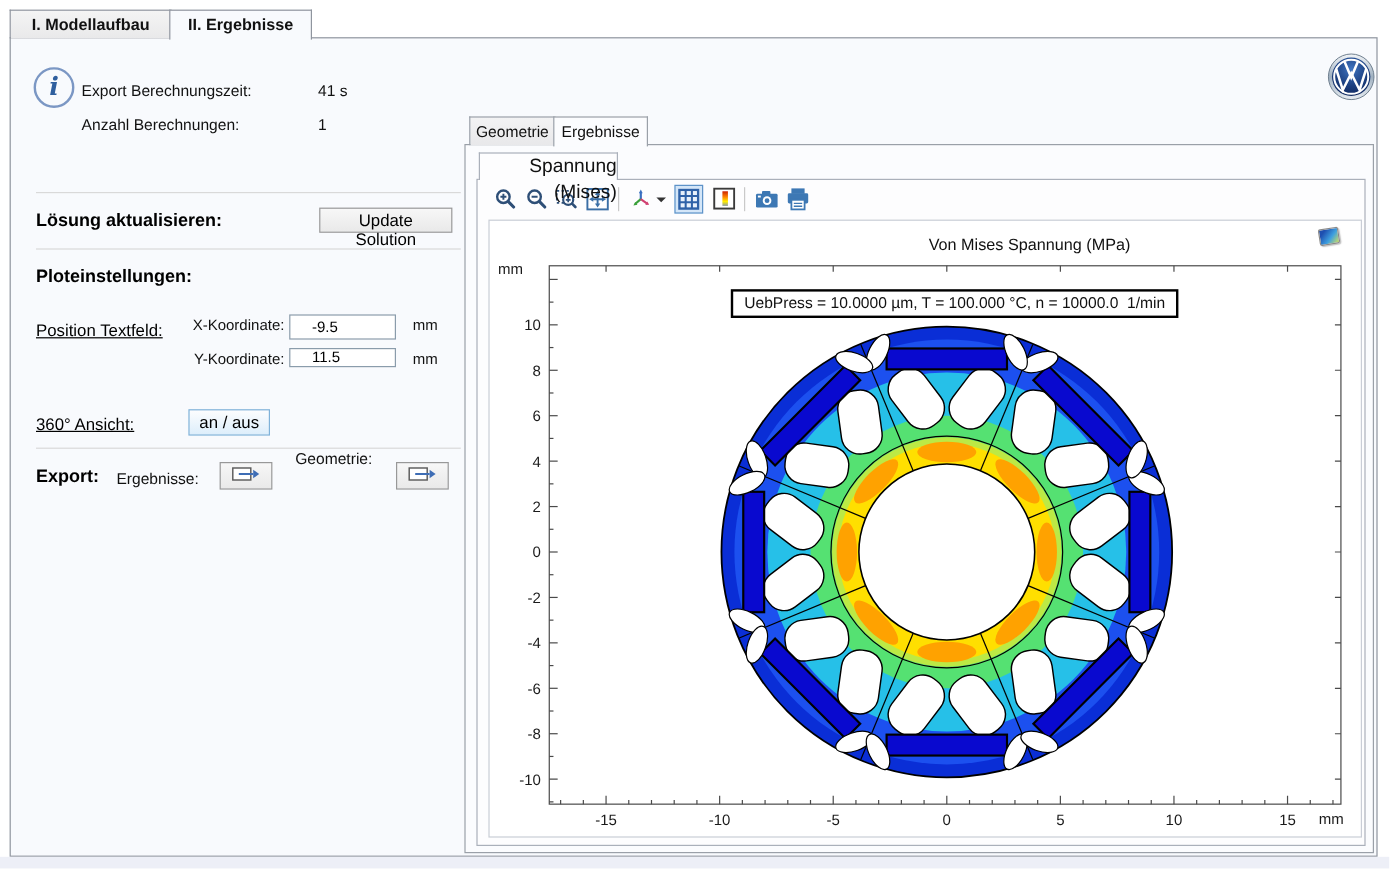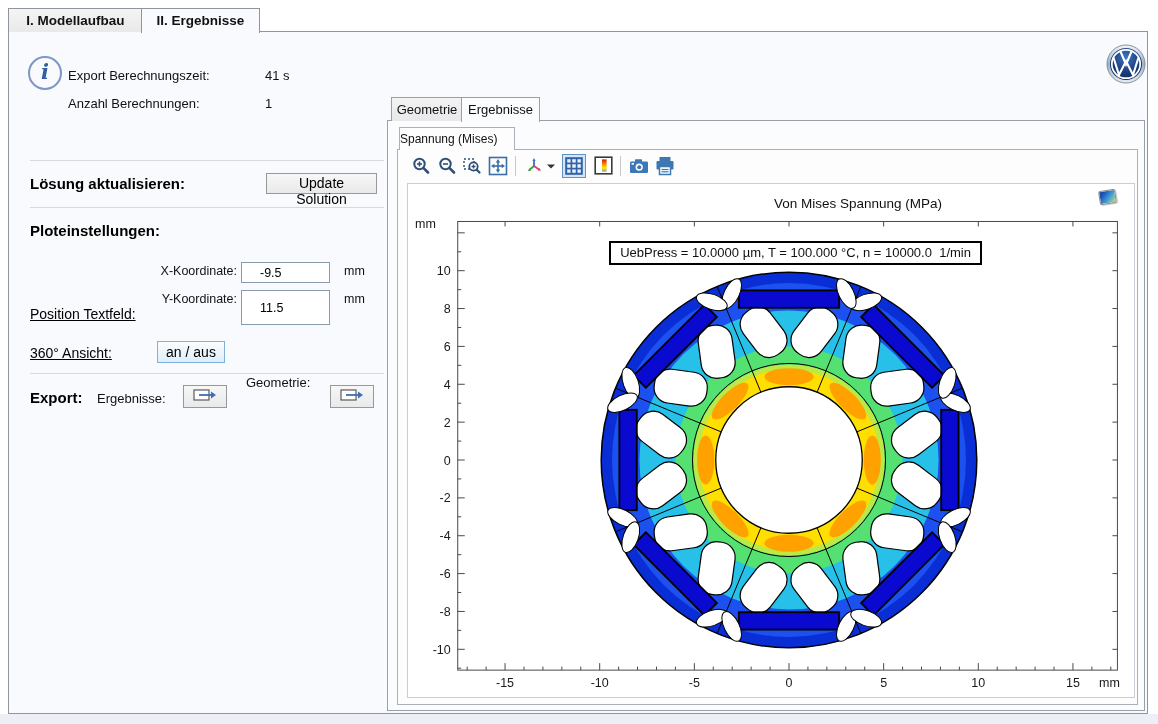--- a/index.html
+++ b/index.html
@@ -19,21 +19,21 @@
            font-family:"Liberation Sans",sans-serif;font-size:14px;color:#000;text-align:center;cursor:default;}
   .blue-btn{border:1px solid #7fb2d9;background:linear-gradient(#fcfdfe,#ddeefb);}
   .field{position:absolute;box-sizing:border-box;border:1px solid #8a9cab;background:#fff;font-size:12.5px;padding:2px 18px;font-family:"Liberation Sans",sans-serif;}
   .info-circle{position:absolute;left:28px;top:56px;width:30px;height:30px;border:2px solid #7b97c4;border-radius:50%;
                text-align:center;font-family:"DejaVu Serif",serif;font-style:italic;font-weight:bold;font-size:21px;line-height:28px;color:#2f5f9e;}
   
   .sub-tab{position:absolute;height:23px;line-height:23px;text-align:center;font-size:13px;border:1px solid #9aa0a8;border-bottom:none;
            background:linear-gradient(#f3f3f4,#e8e8ea);z-index:4;}
   .sub-tab.active{background:#fbfcfe;z-index:5;}
   .outer-panel{position:absolute;left:387px;top:120px;width:758px;height:591px;border:1px solid #9aa0a8;background:#fbfcfe;box-sizing:border-box;}
-  .inner-tab{position:absolute;height:22px;line-height:22px;text-align:left;font-size:12px;border:1px solid #aab0ba;border-bottom:none;background:#fdfdfe;z-index:4;}
+  .inner-tab{position:absolute;height:22px;line-height:22px;text-align:right;font-size:16px;border:1px solid #aab0ba;border-bottom:none;background:#fdfdfe;z-index:4;}
   .inner-panel{position:absolute;left:397px;top:149px;width:741px;height:556px;border:1px solid #aab0ba;background:#fdfdfe;box-sizing:border-box;}
   .tool{position:absolute;width:22px;height:22px;top:155px;}
   .tool svg{display:block;margin:1px auto;}
   .tsep{position:absolute;top:156px;width:1px;height:20px;background:#c9c9c9;}
   .grid-active{position:absolute;left:562px;top:154px;width:24px;height:24px;background:#d4e6f8;border:1px solid #5e93c8;box-sizing:border-box;}
   .plot-area{position:absolute;left:407px;top:183px;width:726px;height:513px;background:#fff;border:1px solid #c9cdd6;box-sizing:content-box;}
   #plot-svg{position:absolute;left:0;top:0;}
   #plot-svg text{font-family:"Liberation Sans",sans-serif;font-size:12.5px;fill:#1a1a1a;}
   .plot-title{position:absolute;left:134px;top:12px;width:400px;text-align:right;font-size:13.5px;color:#111;}
   .annotation{position:absolute;border:2px solid #000;background:#fff;font-size:13px;padding:2px 9px 3px 9px;white-space:pre;}
@@ -60,28 +60,28 @@
   <div class="lbl" style="left:265px;top:96px;">1</div>
 
   <div class="divider" style="top:160px;"></div>
 
   <div class="h-bold" style="left:30px;top:175px;">Lösung aktualisieren:</div>
   <button class="win-btn" style="left:266px;top:173px;width:111px;height:21px;">Update Solution</button>
 
   <div class="divider" style="top:207px;"></div>
 
   <div class="h-bold" style="left:30px;top:222px;">Ploteinstellungen:</div>
-  <div class="u-lbl" style="left:30px;top:267px;margin-top:39px;">Position Textfeld:</div>
+  <div class="u-lbl" style="left:30px;top:267px;">Position Textfeld:</div>
 
   <div class="lbl" style="left:115px;top:264px;width:122px;text-align:right;font-size:12.5px;">X-Koordinate:</div>
   <input class="field" style="left: 241px; top: 262px; width: 89px; height: 21px;" value="-9.5">
   <div class="lbl" style="left:344px;top:264px;font-size:12.5px;">mm</div>
 
   <div class="lbl" style="left:115px;top:292px;width:122px;text-align:right;font-size:12.5px;">Y-Koordinate:</div>
-  <input class="field" style="left: 241px; top: 290px; width: 89px; height: 35px;" value="11.5">
+  <input class="field" style="left: 241px; top: 290px; width: 89px; height: 16px;" value="11.5">
   <div class="lbl" style="left:344px;top:292px;font-size:12.5px;">mm</div>
 
   <div class="u-lbl" style="left:30px;top:345px;">360° Ansicht:</div>
   <button class="win-btn blue-btn" style="left:157px;top:341px;width:68px;height:22px;">an / aus</button>
 
   <div class="divider" style="top:373px;"></div>
 
   <div class="h-bold" style="left:30px;top:389px;">Export:</div>
   <div class="lbl" style="left:97px;top:391px;">Ergebnisse:</div>
   <button class="win-btn" style="left:183px;top:385px;width:44px;height:23px;">

